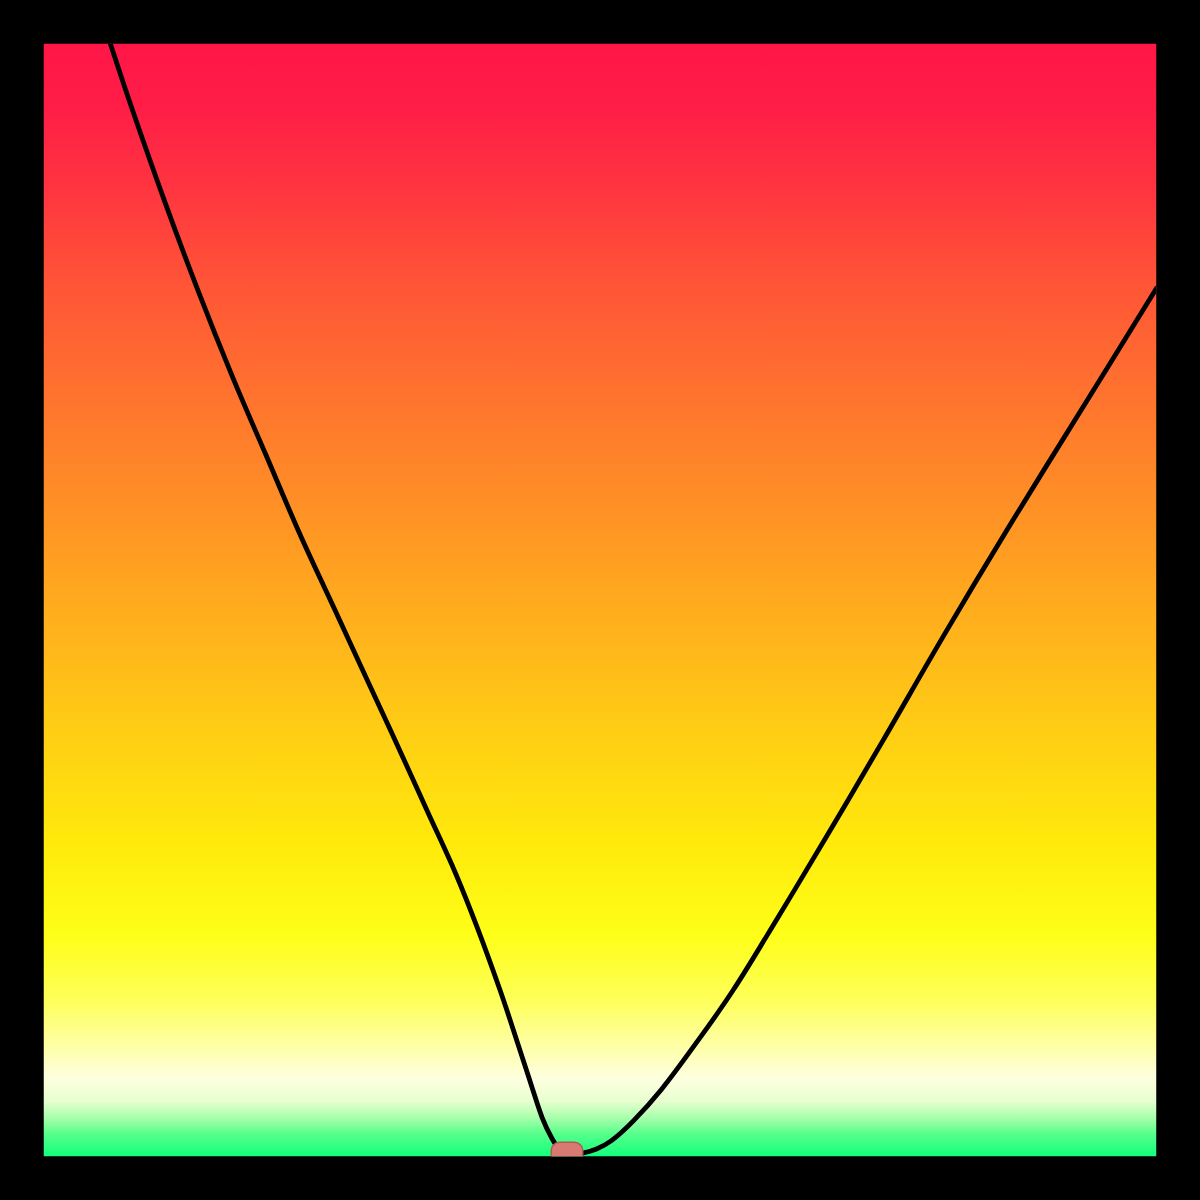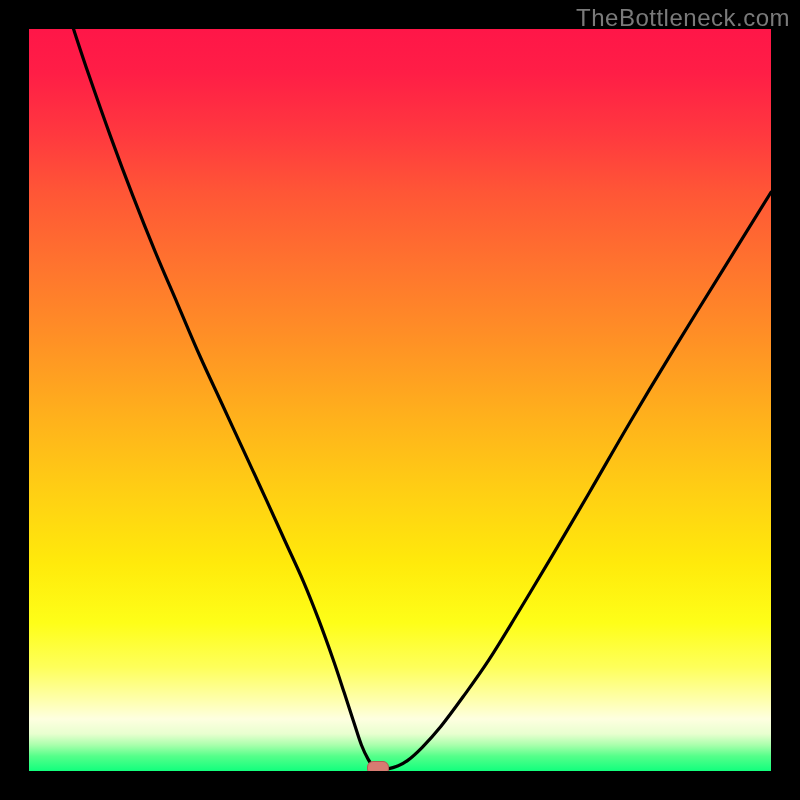--- a/index.html
+++ b/index.html
@@ -73,21 +73,20 @@
     background: #d77b72;
     border: 1px solid #b05a52;
     z-index: 4;
     transform: translate(-50%, -50%);
   }
 </style>
 </head>
 <body>
 
 <div class="frame">
-  <div class="watermark">TheBottleneck.com</div>
   <div class="plot">
     <div class="gradient"></div>
     <svg class="curve" viewBox="0 0 742 742" preserveAspectRatio="none">
       <path id="curve-path" d="M 44.52 0.00 C 47.19 8.01, 52.68 25.15, 59.36 44.52 C 66.04 63.89, 73.61 85.55, 81.62 107.59 C 89.63 129.63, 95.87 146.25, 103.88 166.95 C 111.89 187.65, 118.13 203.23, 126.14 222.60 C 134.15 241.97, 140.39 255.84, 148.40 274.54 C 156.41 293.24, 162.65 308.45, 170.66 326.48 C 178.67 344.51, 184.91 357.35, 192.92 374.71 C 200.93 392.07, 207.17 405.58, 215.18 422.94 C 223.19 440.30, 230.09 455.14, 237.44 471.17 C 244.79 487.20, 249.31 497.29, 255.99 511.98 C 262.67 526.67, 268.53 538.77, 274.54 552.79 C 280.55 566.81, 284.04 575.87, 289.38 589.89 C 294.72 603.91, 299.55 617.34, 304.22 630.70 C 308.89 644.06, 311.61 652.74, 315.35 664.09 C 319.09 675.44, 321.92 684.42, 325.00 693.77 C 328.07 703.12, 329.88 709.49, 332.42 716.03 C 334.95 722.57, 336.82 726.12, 339.09 730.13 C 341.36 734.13, 342.89 736.42, 345.03 738.29 C 347.17 740.16, 348.43 740.25, 350.97 740.52 C 353.50 740.78, 356.19 740.31, 359.13 739.77 C 362.07 739.24, 363.82 739.02, 367.29 737.55 C 370.76 736.08, 373.75 735.08, 378.42 731.61 C 383.09 728.14, 387.25 724.40, 393.26 718.26 C 399.27 712.11, 404.46 706.56, 411.81 697.48 C 419.16 688.40, 425.39 679.82, 434.07 667.80 C 442.75 655.78, 450.02 646.06, 460.04 630.70 C 470.06 615.34, 478.37 601.17, 489.72 582.47 C 501.07 563.77, 510.42 548.19, 523.11 526.82 C 535.80 505.45, 546.19 487.79, 560.21 463.75 C 574.23 439.71, 585.66 419.30, 601.02 393.26 C 616.38 367.22, 628.84 346.44, 645.54 319.06 C 662.24 291.68, 676.41 269.20, 693.77 241.15 C 711.13 213.10, 733.32 177.26, 742.00 163.24" fill="none" stroke-width="3.2" stroke-linecap="round" stroke-linejoin="round" stroke="#000000"></path>
     </svg>
     <div class="marker" id="marker" style="background: rgb(215, 123, 114); left: 349.482px; top: 738.516px; border-color: rgb(176, 90, 82);"></div>
   </div>
 </div>
 
 </body></html>

